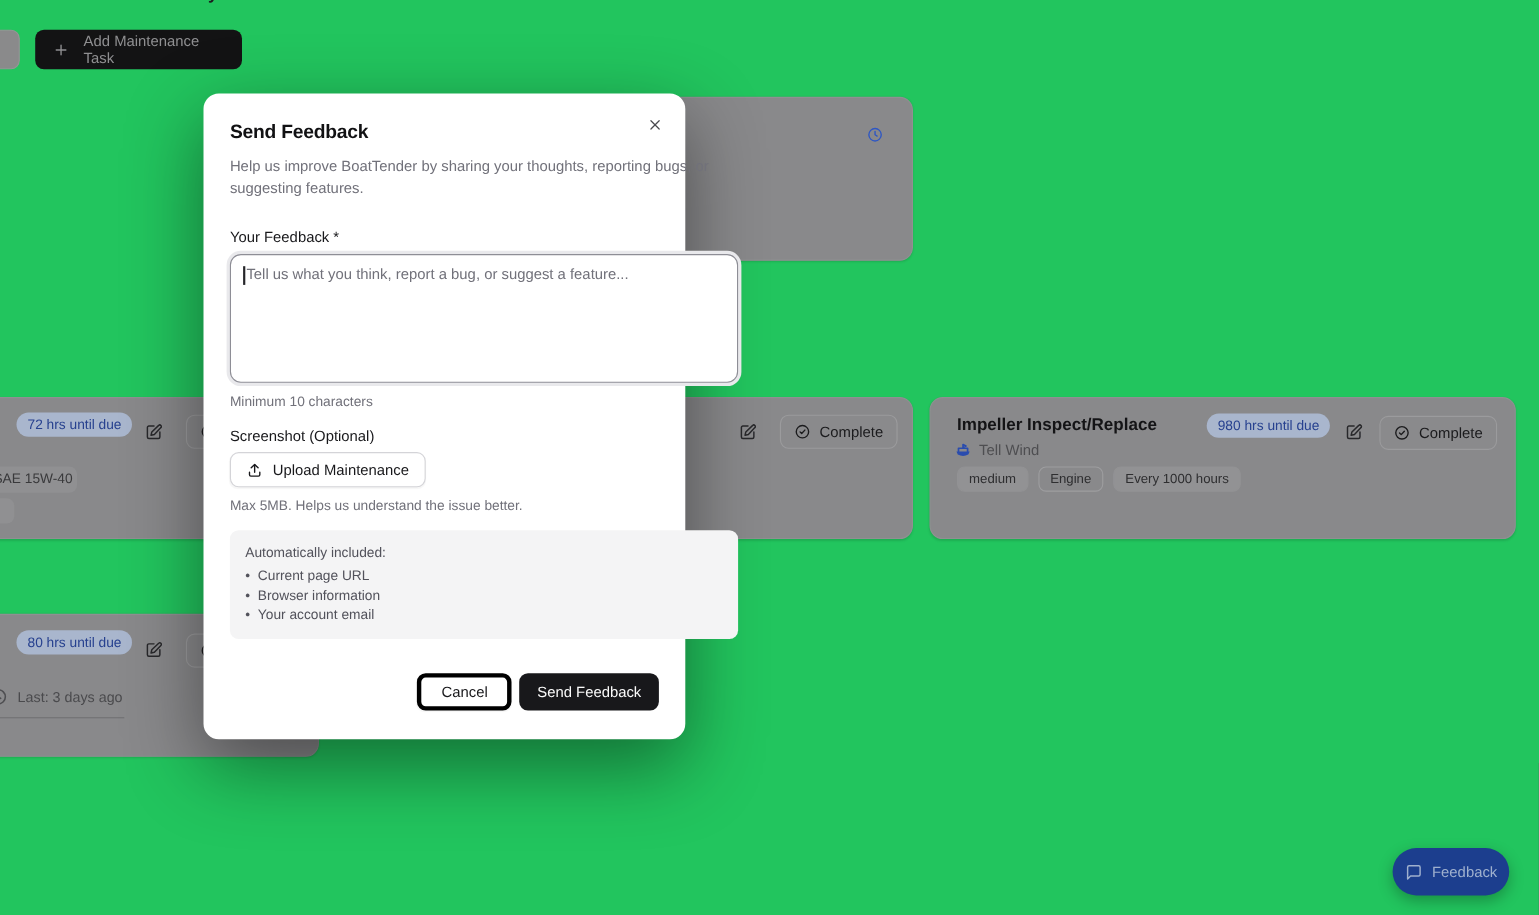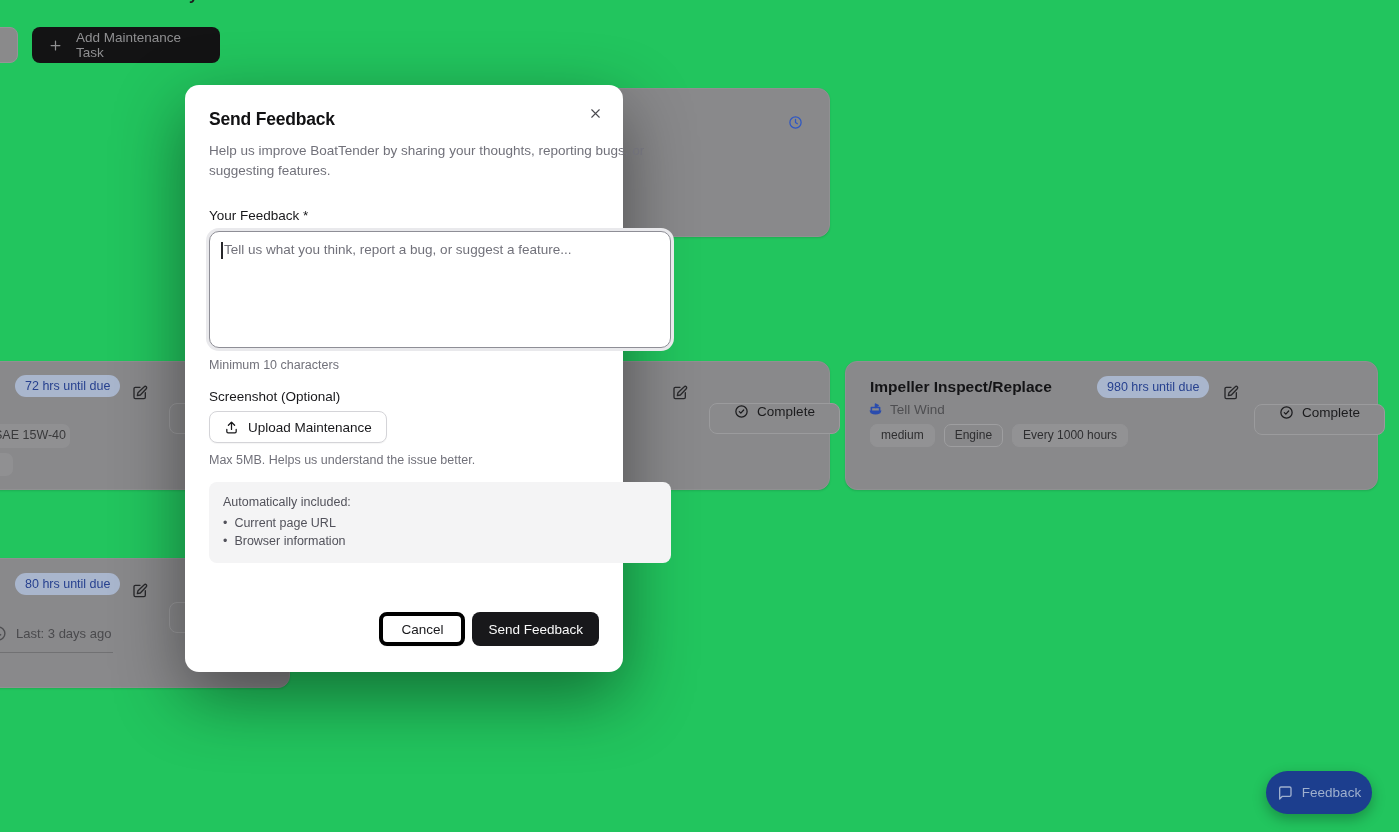--- a/index.html
+++ b/index.html
@@ -40,24 +40,24 @@
   .task-r1-r { left:845px;  top:361px; width:533px; height:129px; }
   .task-r2-l { left:-243px; top:558px; width:533px; height:130px; }
 
   .due-badge {
     position:absolute; height:22px; line-height:22px; padding:0 10px;
     background:#a9b6cd; color:#27418f; border-radius:11px;
     font-size:12.5px; white-space:nowrap;
   }
   .edit-btn { position:absolute; width:20px; height:20px; display:flex; align-items:center; justify-content:center; cursor:pointer; }
   .complete-btn {
-    position:absolute; width:131px; height:31px;
+    position:absolute; width:107px; height:31px;
     background:#8a8a8c; border:1px solid #9b9b9d; border-radius:8px;
-    display:flex; justify-content:center; gap:8px;
-    font-size:13.5px; font-weight:500; color:#1b1b1d; cursor:pointer;margin-top:26px;
+    display:flex; align-items:center; justify-content:center; gap:8px;
+    font-size:13.5px; font-weight:500; color:#1b1b1d; cursor:pointer;
   }
   .card-title-dim { position:absolute; left:24px; top:16px; font-size:15.5px; font-weight:700; color:#141416; }
   .boat-row-icon { position:absolute; left:20px; top:38px; width:19px; height:18px; }
   .boat-name { position:absolute; left:44px; top:40px; font-size:13.5px; color:#4e4e51; }
   .badge-row { position:absolute; left:24px; top:62px; display:flex; gap:9px; }
   .chip {
     height:23px; line-height:21px; padding:0 10px; border-radius:7px;
     font-size:12px; color:#2e2e30; background:#929294; border:1px solid #929294; white-space:nowrap;
   }
   .chip.outline { background:transparent; border:1px solid #9e9ea0; }
@@ -289,20 +289,24 @@
     <div class="info-box">
       <div class="info-title">Automatically included:</div>
       <div class="ai-item">
         <span class="dot"></span>
         <span>Current page URL</span>
       </div>
       <div class="ai-item">
         <span class="dot"></span>
         <span>Browser information</span>
       </div>
+      <div class="ai-item">
+        <span class="dot"></span>
+        <span>Your account email</span>
+      </div>
     </div>
 
     <div class="modal-footer">
       <button class="btn-cancel">Cancel</button>
       <button class="btn-send">Send Feedback</button>
     </div>
   </div>
 
 </div>
 

